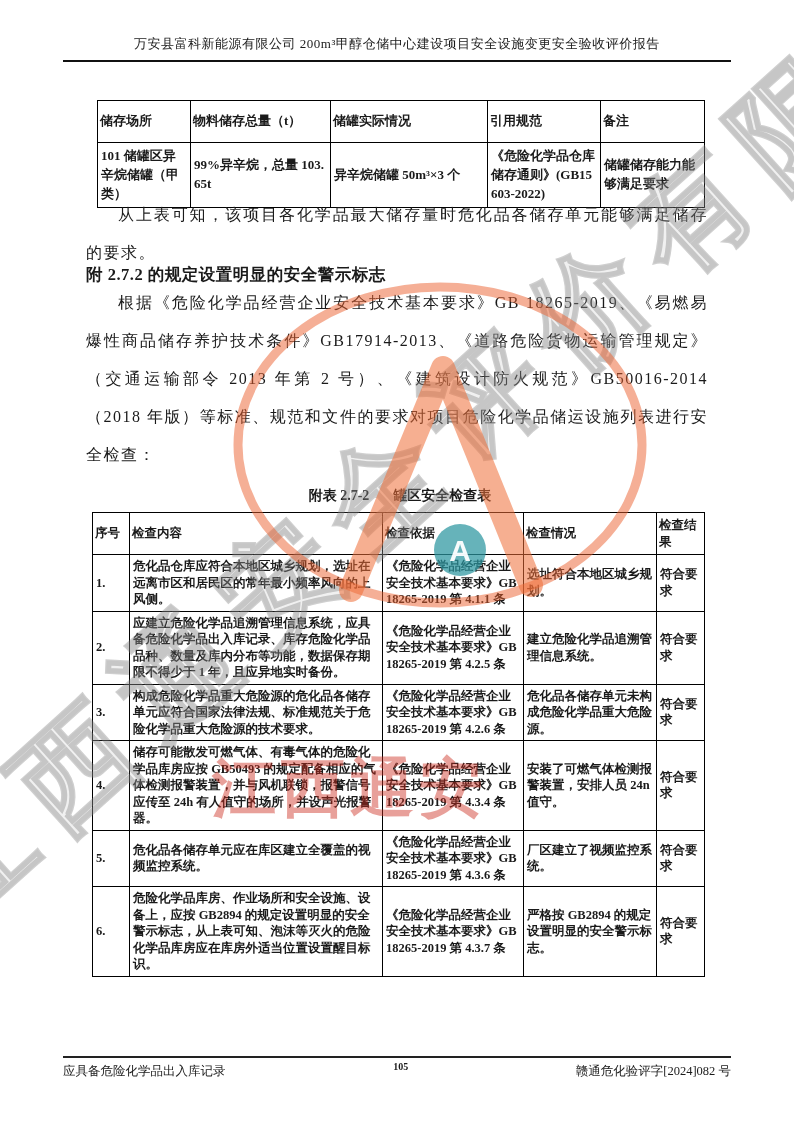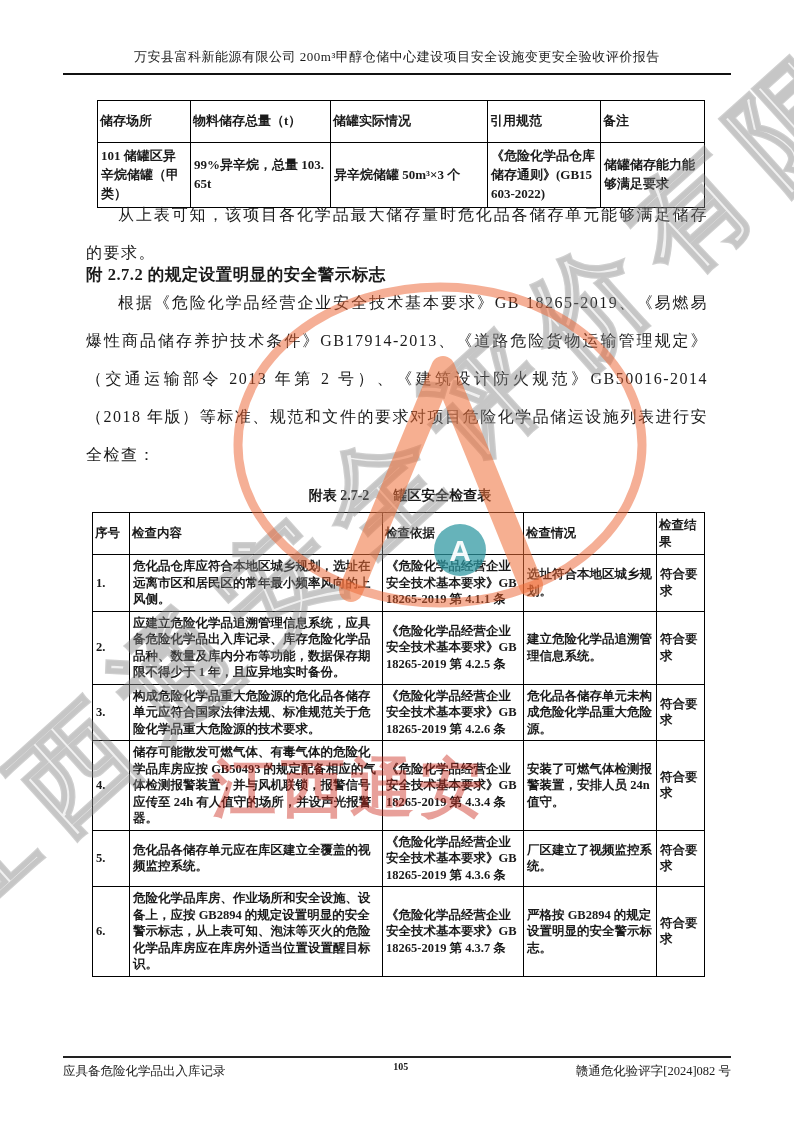--- a/index.html
+++ b/index.html
@@ -2,21 +2,21 @@
 <html><head>
 <meta charset="utf-8">
 <style>
   html,body{margin:0;padding:0;background:#ffffff;}
   .page{
     position:relative;width:794px;height:1123px;background:#fff;overflow:hidden;
     font-family:"Liberation Serif","DejaVu Serif",serif;color:#1a1a1a;
   }
   
   .doc-header{
-    position:absolute;left:63px;top:48px;width:668px;text-align:center;
+    position:absolute;left:63px;top:35px;width:668px;text-align:center;
     font-size:13px;letter-spacing:.5px;padding-bottom:7px;border-bottom:2px solid #111;
   }
   
   table{border-collapse:collapse;table-layout:fixed;}
   td,th{border:1px solid #000;font-weight:bold;text-align:left;vertical-align:middle;word-break:break-all;}
   .t1{position:absolute;left:97px;top:100px;width:607px;font-size:13px;line-height:1.45;}
   .t1 th{padding:11px 2px;}
   .t1 td{padding:4px 3px;}
   
   .para{

